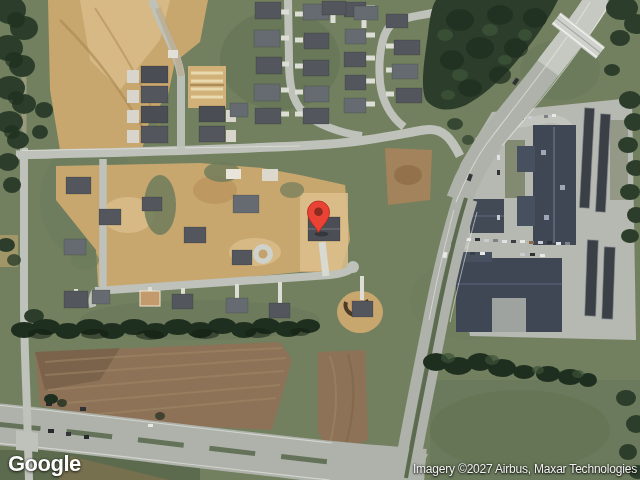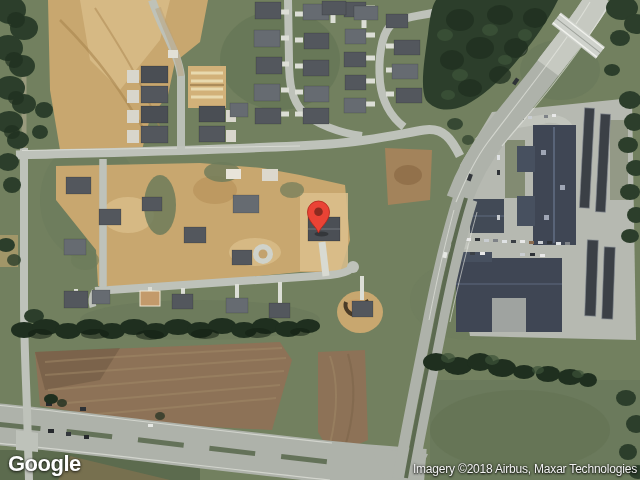--- a/index.html
+++ b/index.html
@@ -447,14 +447,14 @@
   </g>
 
   <g transform="translate(318.5,233)">
     <ellipse cx="3" cy="1" rx="7" ry="2.6" fill="rgba(0,0,0,.3)"></ellipse>
     <path d="M0,0 C-2.5,-7 -11,-11.5 -11,-21 A11,11 0 1 1 11,-21 C11,-11.5 2.5,-7 0,0 Z" fill="var(--pin-red)" stroke="#B0261B" stroke-width=".8"></path>
     <circle cx="0" cy="-21.2" r="4.3" fill="var(--pin-dot)"></circle>
   </g>
 </svg>
 
 <a id="watermark" href="#">Google</a>
-<div id="attribution">Imagery ©2018 Airbus, Maxar Technologies</div>
+<div id="attribution">Imagery ©2027 Airbus, Maxar Technologies</div>
 </div>
 
 </body></html>

